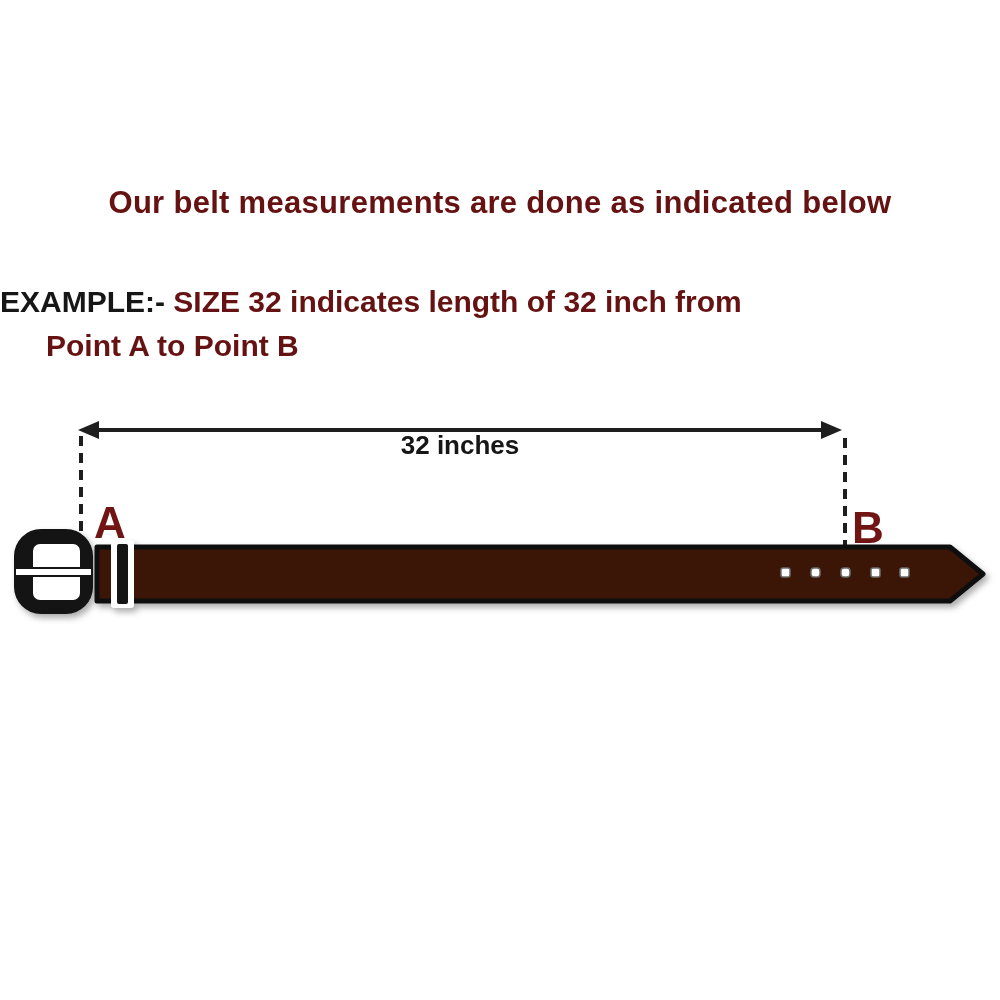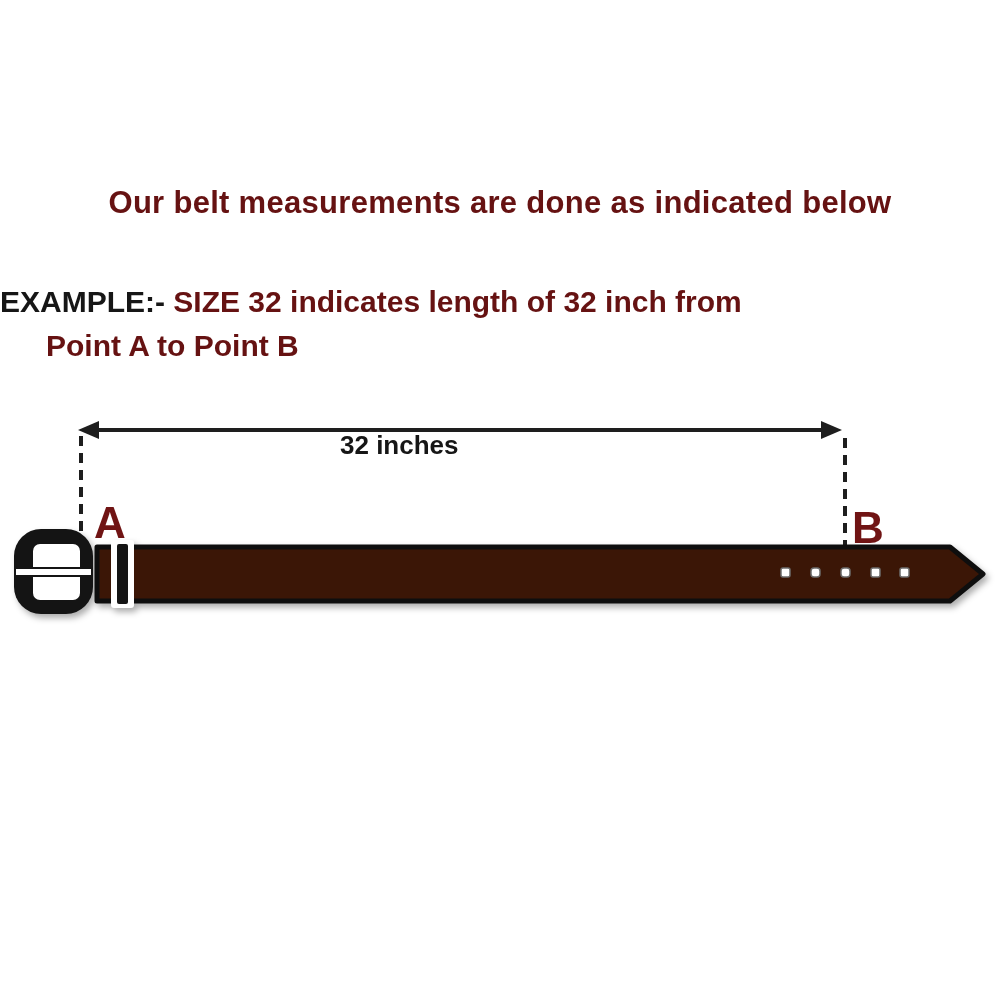--- a/index.html
+++ b/index.html
@@ -53,20 +53,21 @@
     border-top: 9px solid transparent;
     border-bottom: 9px solid transparent;
   }
   .arrow-head-left  { left: 78px;  border-right: 21px solid var(--arrow_black); }
   .arrow-head-right { left: 821px; border-left: 21px solid var(--arrow_black); }
 
   .arrow-label {
     position: absolute;
     left: 340px; top: 430px;
     width: 240px;
+    text-align: center;
     font-size: 26px;
     font-weight: bold;
     color: var(--black_text);
   }
 
   
   .dashed-line {
     position: absolute;
     width: 4px;
     background: repeating-linear-gradient(

